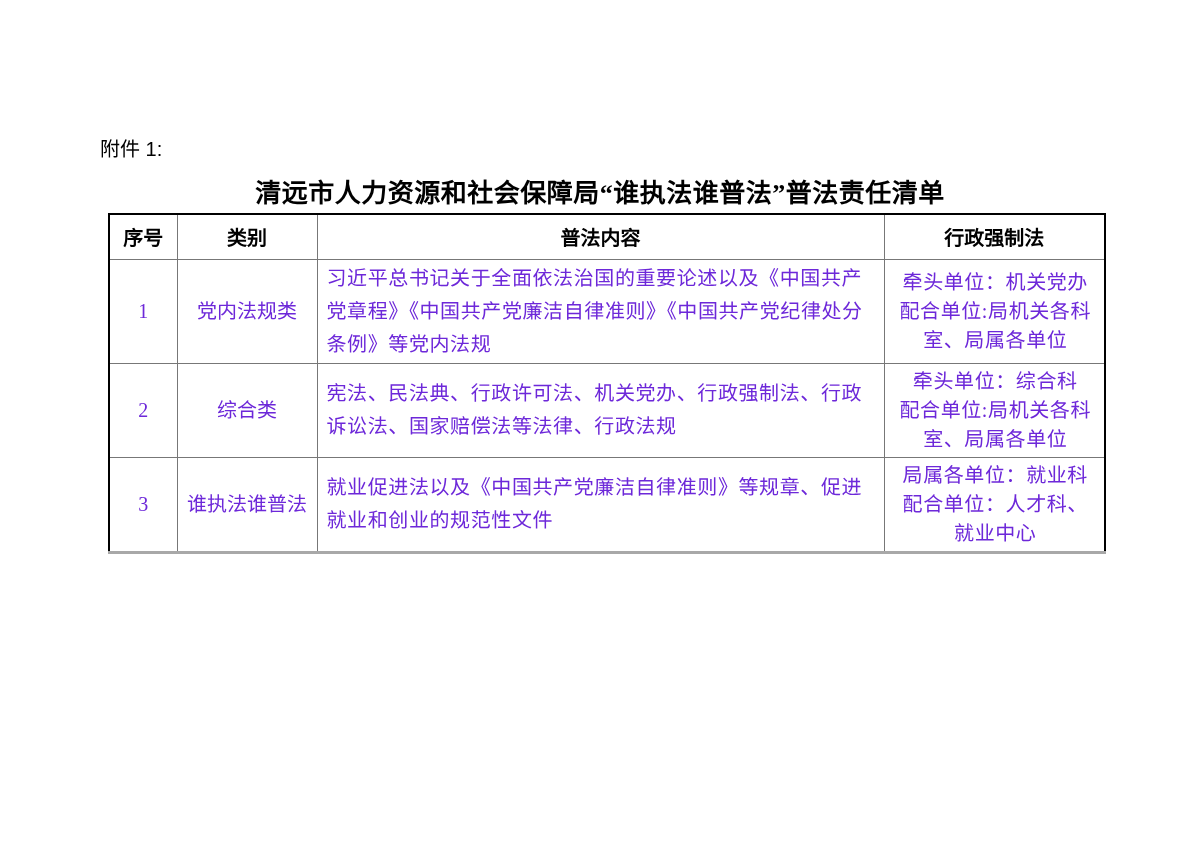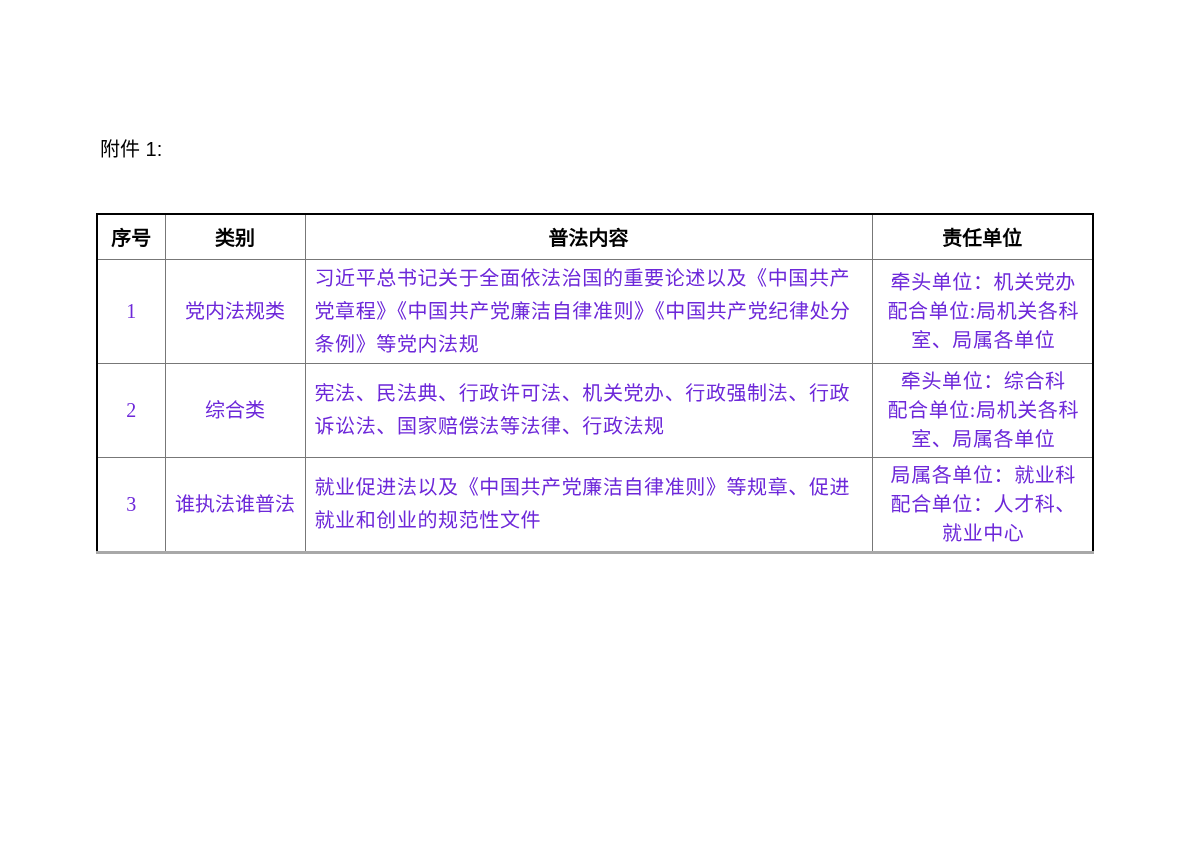--- a/index.html
+++ b/index.html
@@ -36,21 +36,21 @@
     text-align: center;
     font-family: "Liberation Serif", "DejaVu Serif", serif;
     font-weight: bold;
     font-size: 26px;
     line-height: 30px;
     letter-spacing: 0.5px;
     color: #000000;
   }
   table.pufa-table {
     position: absolute;
-    left: 96px;
+    left: 108px;
     top: 213px;
     width: 996px;
     border-collapse: collapse;
     table-layout: fixed;
     border: 2px solid #000000;
     border-bottom: 3px solid #a8a8a8;
   }
   col.c1 { width: 68px; }
   col.c2 { width: 140px; }
   col.c3 { width: 567px; }
@@ -97,34 +97,35 @@
     word-break: break-all;
   }
 </style>
 </head>
 <body>
 
 <div class="page">
 
   <div class="attachment">附件 1:</div>
 
+  <h1 class="doc-title">清远市人力资源和社会保障局“谁执法谁普法”普法责任清单</h1>
 
   <table class="pufa-table">
     <colgroup>
       <col class="c1">
         <col class="c2">
         <col class="c3">
         <col class="c4">
     </colgroup>
     <thead>
       <tr class="header-row">
         <th>序号</th>
         <th>类别</th>
         <th>普法内容</th>
-        <th>责任单位</th>
+        <th>行政强制法</th>
       </tr>
     </thead>
     <tbody>
       <tr class="row-1">
         <td class="cell-index">1</td>
         <td class="cell-category">党内法规类</td>
         <td class="cell-content">习近平总书记关于全面依法治国的重要论述以及《中国共产党章程》《中国共产党廉洁自律准则》《中国共产党纪律处分条例》等党内法规</td>
         <td class="cell-resp">
           <div>牵头单位：机关党办</div>
           <div>配合单位:局机关各科室、局属各单位</div>

